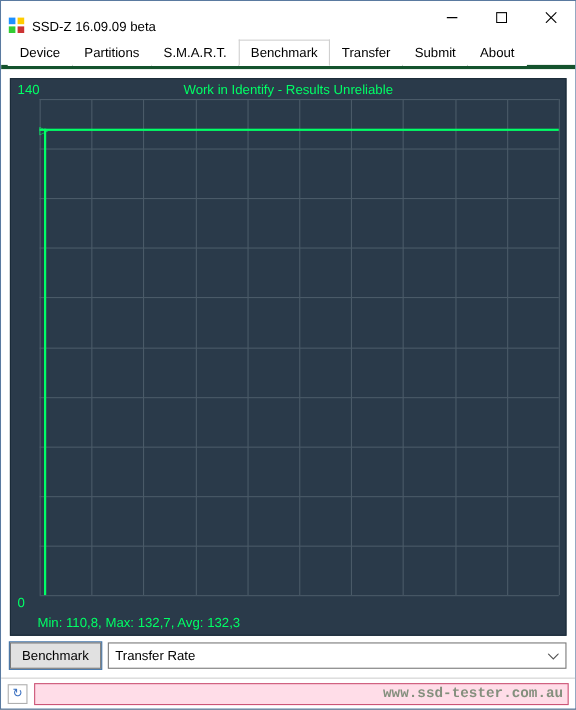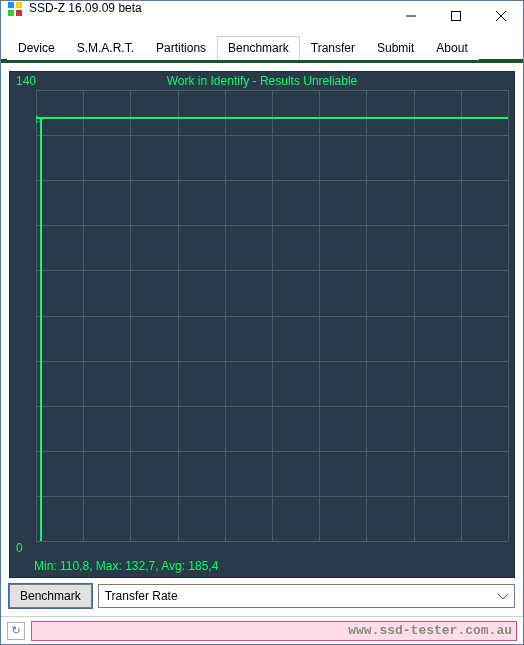--- a/index.html
+++ b/index.html
@@ -11,21 +11,21 @@
     height: 645px;
     overflow: hidden;
     display: flex;
     flex-direction: column;
     border: 1px solid #5a7aa0;
   }
   .titlebar {
     height: 30px;
     background: #fff;
     display: flex;
-    align-items: flex-start;
+    align-items: flex-end;
     padding-left: 6px;
   }
   .app-icon {
     width: 16px; height: 16px;
     display: inline-block;
     margin-right: 6px;
   }
   .title-text { font-size: 12px; color: #000; flex: 1; }
   .win-controls { display: flex; }
   .win-btn {
@@ -209,22 +209,22 @@
         <svg width="10" height="10">
           <line x1="0" y1="0" x2="10" y2="10" stroke="#000" stroke-width="1"></line>
           <line x1="10" y1="0" x2="0" y2="10" stroke="#000" stroke-width="1"></line>
         </svg>
       </div>
   </div>
 </div>
 
 <div class="tabs">
   <div class="tab">Device</div>
+  <div class="tab">Partitions</div>
   <div class="tab">S.M.A.R.T.</div>
-  <div class="tab">Partitions</div>
   <div class="tab active">Benchmark</div>
   <div class="tab">Transfer</div>
   <div class="tab">Submit</div>
   <div class="tab">About</div>
 </div>
 
 <div class="tab-content">
   <div class="chart-area">
     <span class="y-max">140</span>
     <div class="chart-title">Work in Identify - Results Unreliable</div>
@@ -249,21 +249,21 @@
       <div class="gridline-v" style="left:60%"></div>
       <div class="gridline-v" style="left:70%"></div>
       <div class="gridline-v" style="left:80%"></div>
       <div class="gridline-v" style="left:90%"></div>
       <div class="gridline-v" style="left:100%"></div>
       <span class="play-marker">▷</span>
       <div class="data-spike"></div>
       <div class="data-line"></div>
     </div>
     <span class="y-min">0</span>
-    <div class="stats-line">Min: 110,8, Max: 132,7, Avg: 185,4</div>
+    <div class="stats-line">Min: 110,8, Max: 132,7, Avg: 132,3</div>
   </div>
 
   <div class="controls-row">
     <button class="bench-btn">Benchmark</button>
     <div class="dropdown">
       <span>Transfer Rate</span>
       <span><svg width="10" height="6">
             <polyline points="0,0 5,5 10,0" fill="none" stroke="#555" stroke-width="1"></polyline>
           </svg></span>
     </div>

